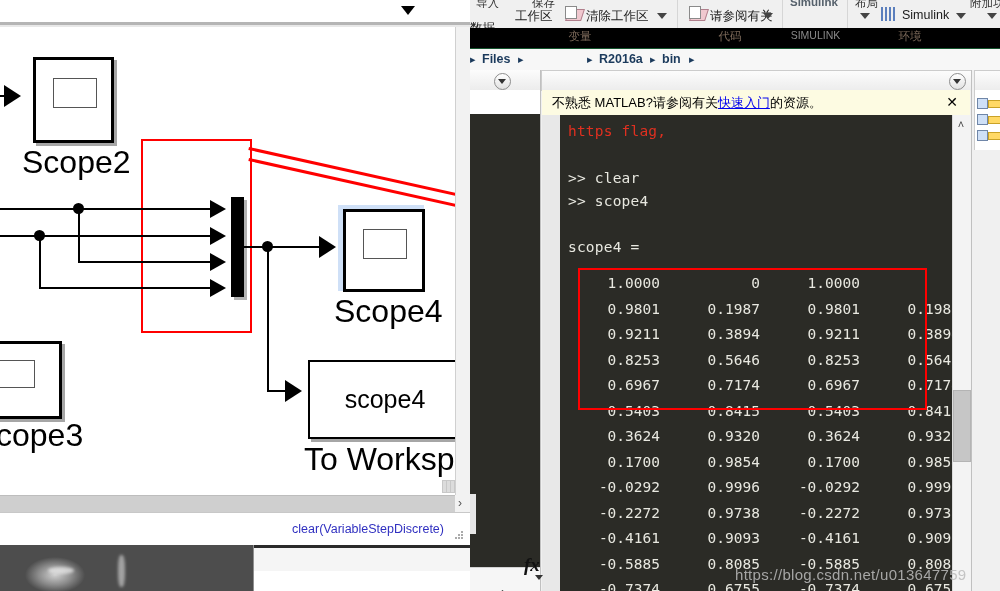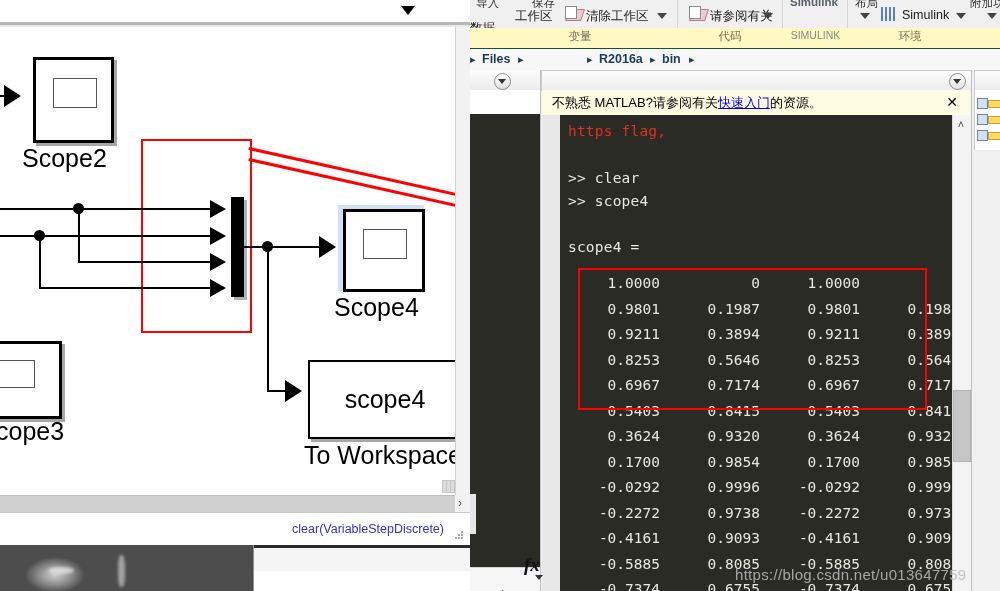--- a/index.html
+++ b/index.html
@@ -30,21 +30,21 @@
 
   
   #sl-status{left:0;top:512px;width:470px;height:33px;background:#fff;border-top:1px solid #c8c8c8;}
   #sl-status-text{right:26px;top:9px;color:#3030c0;font-size:12.5px;white-space:nowrap;}
   #sl-status-grip{right:6px;top:18px;width:10px;height:10px;}
   #sl-status-grip i{position:absolute;width:2px;height:2px;background:#aaa;}
 
   
   .scope-block{position:absolute;background:#fff;border:3px solid #000;box-shadow:3px 3px 0 rgba(0,0,0,.35);}
   .scope-inner{position:absolute;left:22%;top:22%;width:56%;height:36%;border:1.5px solid #555;background:#fff;}
-  .blk-label{position:absolute;font-size:25px;color:#000;white-space:nowrap;font-family:"Liberation Sans",sans-serif;}
+  .blk-label{position:absolute;font-size:32px;color:#000;white-space:nowrap;font-family:"Liberation Sans",sans-serif;}
   .wire{position:absolute;background:#000;}
   .hwire{height:2px;}
   .vwire{width:2px;}
   .arrow{position:absolute;width:0;height:0;border-top:11px solid transparent;border-bottom:11px solid transparent;border-left:17px solid #000;}
   .junction{position:absolute;width:11px;height:11px;border-radius:50%;background:#000;}
   .mux{position:absolute;background:#000;box-shadow:3px 3px 0 rgba(0,0,0,.3);}
   .mux-arrow{position:absolute;width:0;height:0;border-top:9px solid transparent;border-bottom:9px solid transparent;border-left:16px solid #000;}
   #redbox{position:absolute;border:2.5px solid #ff0000;background:transparent;}
   .redline{position:absolute;height:2.5px;background:#ff0000;transform-origin:0 0;}
   #tows-block{position:absolute;background:#fff;border:2px solid #000;box-shadow:3px 3px 0 rgba(0,0,0,.35);}
@@ -76,21 +76,21 @@
   #ribbon{left:0;top:0;width:530px;height:28px;background:#f0f0f0;}
   .rib-sep{position:absolute;top:0;width:1px;height:40px;background:#d6d6d6;}
   .rib-cut{position:absolute;top:-4px;font-size:11.5px;color:#333;white-space:nowrap;overflow:hidden;height:12px;}
   .rib-item{position:absolute;font-size:12.5px;color:#1a1a1a;white-space:nowrap;}
   .rib-caret{position:absolute;width:0;height:0;border-left:5px solid transparent;border-right:5px solid transparent;border-top:6px solid #444;}
   .eraser{position:absolute;width:18px;height:15px;}
   .eraser .body{position:absolute;left:2px;top:3px;width:14px;height:10px;background:#f0c8cf;border:1px solid #b07f8c;transform:skewX(-18deg);}
   .eraser .pg{position:absolute;left:0;top:0;width:10px;height:11px;background:#fff;border:1px solid #8a8a8a;}
   #parallel-icon{position:absolute;width:16px;height:14px;}
   #parallel-icon i{position:absolute;top:0;width:2px;height:14px;background:#5b7fbd;}
-  #ribbon-groups{left:0;top:28px;width:530px;height:20px;background:#fef9c3;border-bottom:3px solid #14532d;}
+  #ribbon-groups{left:0;top:28px;width:530px;height:20px;background:#000000;border-bottom:3px solid #14532d;}
   .grp-label{position:absolute;top:1px;font-size:11.5px;color:#7d6a5a;text-align:center;}
   .grp-label.gray{color:#8a8a8a;}
 
   
   #crumbbar{left:0;top:49px;width:530px;height:21px;background:#f7f7f7;border-bottom:1px solid #d4d4d4;}
   .crumb{position:absolute;top:3px;font-size:12.5px;font-weight:bold;color:#1b3a5c;white-space:nowrap;}
   .crumb-sep{position:absolute;top:4px;font-size:11px;color:#1b3a5c;}
 
   
   #cf-panel{left:0;top:70px;width:70px;height:521px;background:#f0f0f0;border-right:1px solid #c0c0c0;}

